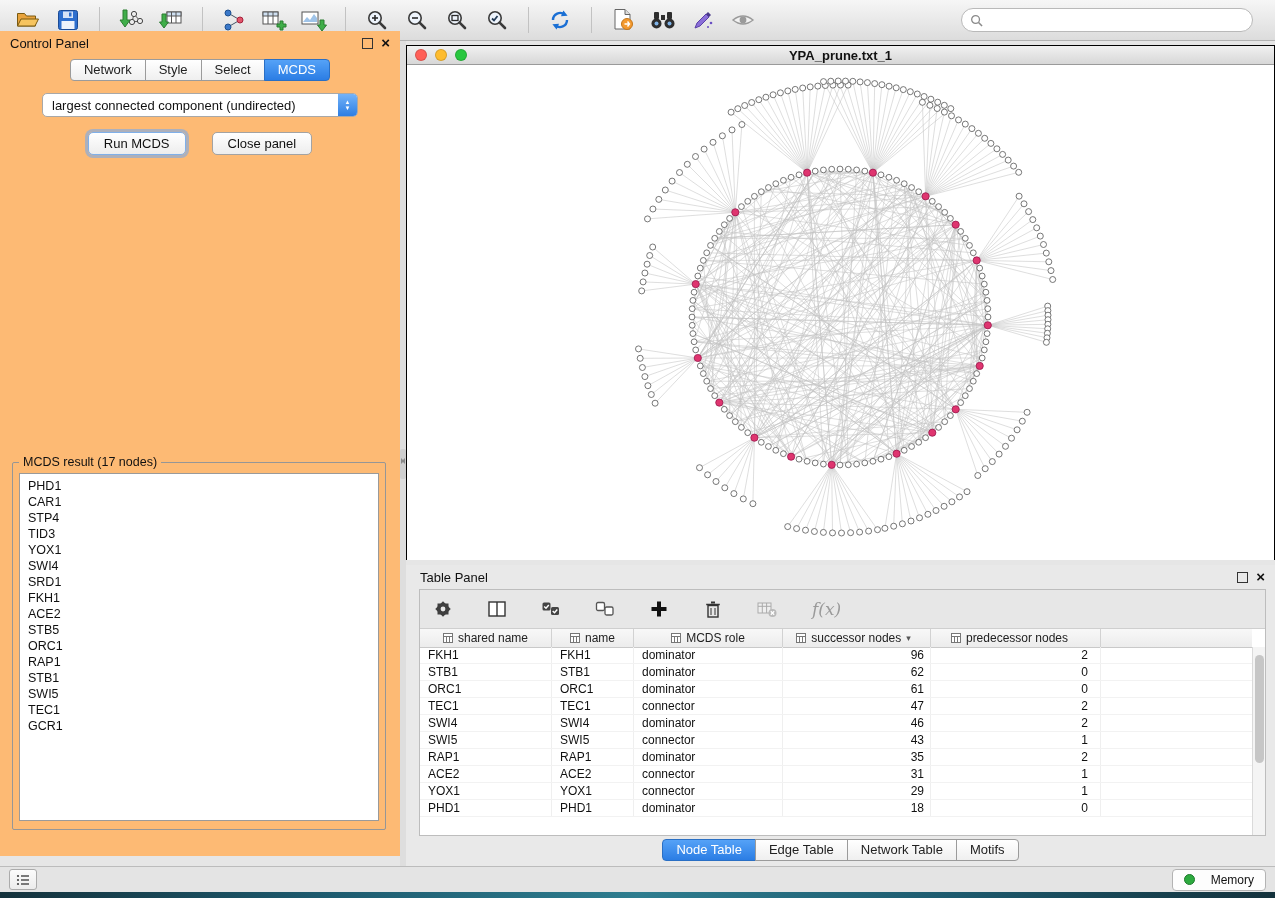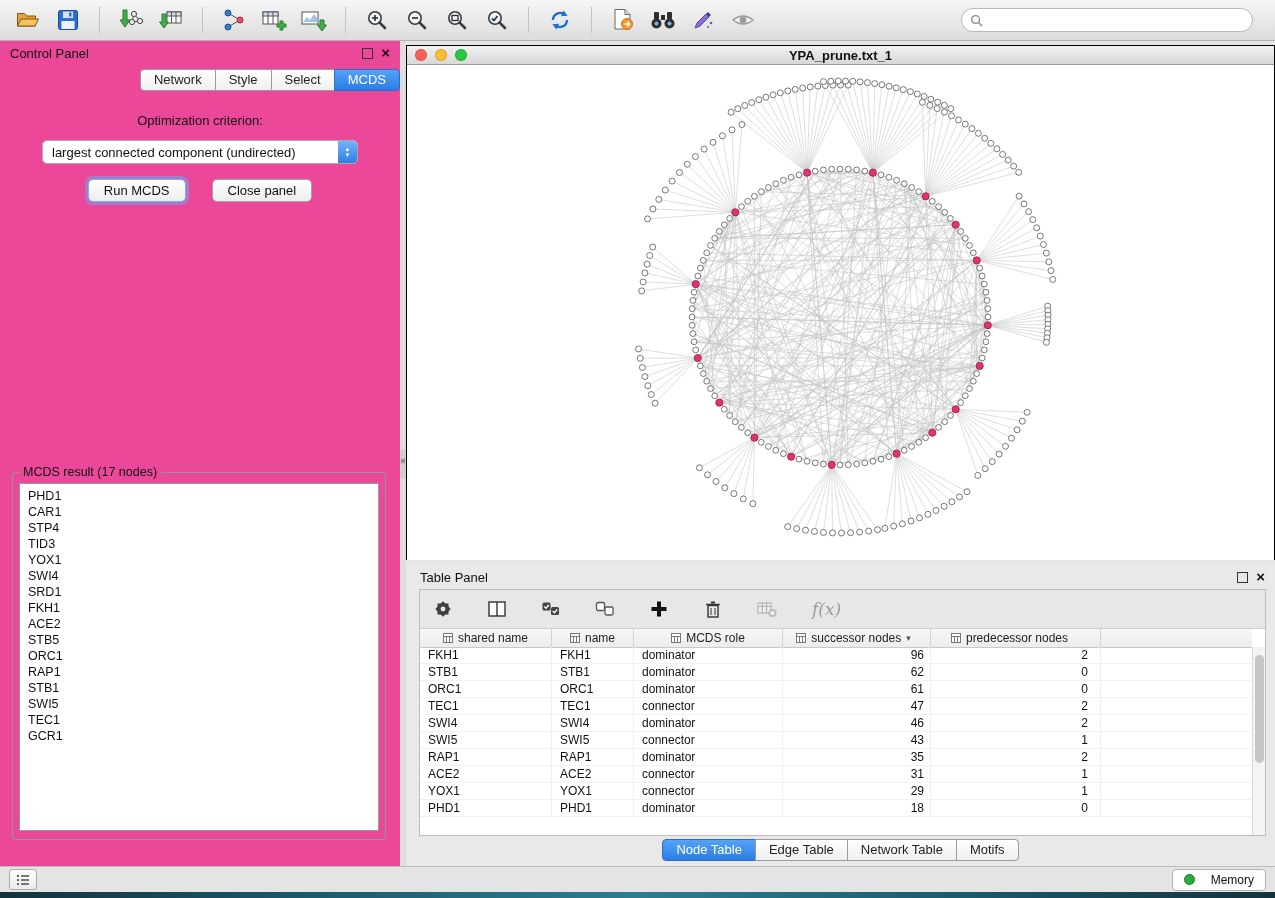--- a/index.html
+++ b/index.html
@@ -10,26 +10,26 @@
   .toolbar{position:absolute;left:0;top:0;width:1275px;height:41px;box-sizing:border-box;
     background:linear-gradient(#f6f6f6,#dcdcdc);border-bottom:1px solid #b2b2b2;
     display:flex;align-items:center;padding:0 10px;gap:4px;}
   .tb{width:36px;height:32px;display:flex;align-items:center;justify-content:center;border-radius:4px;cursor:pointer;}
   .tb-sep{width:1px;height:26px;background:#c2c2c2;margin:0 9px;}
   .searchbox{margin-left:auto;margin-right:12px;width:292px;height:24px;background:#fff;border:1px solid #b9b9b9;
     border-radius:13px;display:flex;align-items:center;padding:0 8px;box-sizing:border-box;gap:5px;}
   .searchbox input{border:none;outline:none;flex:1;font-size:12px;font-family:"Liberation Sans",sans-serif;background:transparent;}
 
   
-  .control-panel{position:absolute;left:0;top:41px;width:400px;height:825px;background:#ec4899;box-sizing:border-box;}
+  .control-panel{position:absolute;left:0;top:31px;width:400px;height:825px;background:#fdba74;box-sizing:border-box;}
   .panel-header{height:24px;display:flex;align-items:center;padding:0 10px;font-size:13px;color:#111;}
   .panel-header .hicons{margin-left:auto;display:flex;align-items:center;gap:8px;}
   .winbtn{width:9px;height:9px;border:1.5px solid #333;display:inline-block;cursor:pointer;}
   .closebtn{font-size:15px;font-weight:bold;color:#111;line-height:10px;cursor:pointer;}
-  .cp-tabs{display:flex;justify-content:flex-end;margin-top:4px;}
+  .cp-tabs{display:flex;justify-content:center;margin-top:4px;}
   .seg{border:1px solid #9b9b9b;background:linear-gradient(#ffffff,#efefef);padding:2px 13px;font-size:13px;color:#222;
     margin-left:-1px;cursor:pointer;line-height:16px;}
   .seg:first-child{border-radius:4px 0 0 4px;margin-left:0;}
   .seg:last-child{border-radius:0 4px 4px 0;}
   .seg.active{background:linear-gradient(#55a2f7,#2b7de4);border-color:#2a6fc4;color:#fff;}
   .opt-label{margin-top:22px;text-align:center;font-size:13px;color:#111;}
   .dropdown{margin:12px auto 0;width:316px;height:24px;background:#fff;border:1px solid #a8a8a8;border-radius:5px;
     display:flex;align-items:center;box-sizing:border-box;cursor:pointer;position:relative;}
   .dd-text{font-size:13px;color:#111;padding-left:9px;flex:1;white-space:nowrap;overflow:hidden;}
   .dd-stepper{width:19px;height:22px;border-radius:0 4px 4px 0;background:linear-gradient(#74b3f8,#2d7ee4);
@@ -251,21 +251,20 @@
         <span class="winbtn"></span>
         <span class="closebtn">×</span>
       </span>
     </div>
     <div class="cp-tabs">
         <div class="seg">Network</div>
         <div class="seg">Style</div>
         <div class="seg">Select</div>
         <div class="seg active">MCDS</div>
       </div>
-    <div class="opt-label">Optimization criterion:</div>
     <div class="dropdown">
       <span class="dd-text">largest connected component (undirected)</span>
       <span class="dd-stepper">
           <span>▲</span>
           <span>▼</span>
         </span>
     </div>
     <div class="cp-buttons">
       <button class="btn focus-ring">Run MCDS</button>
       <button class="btn">Close panel</button>

